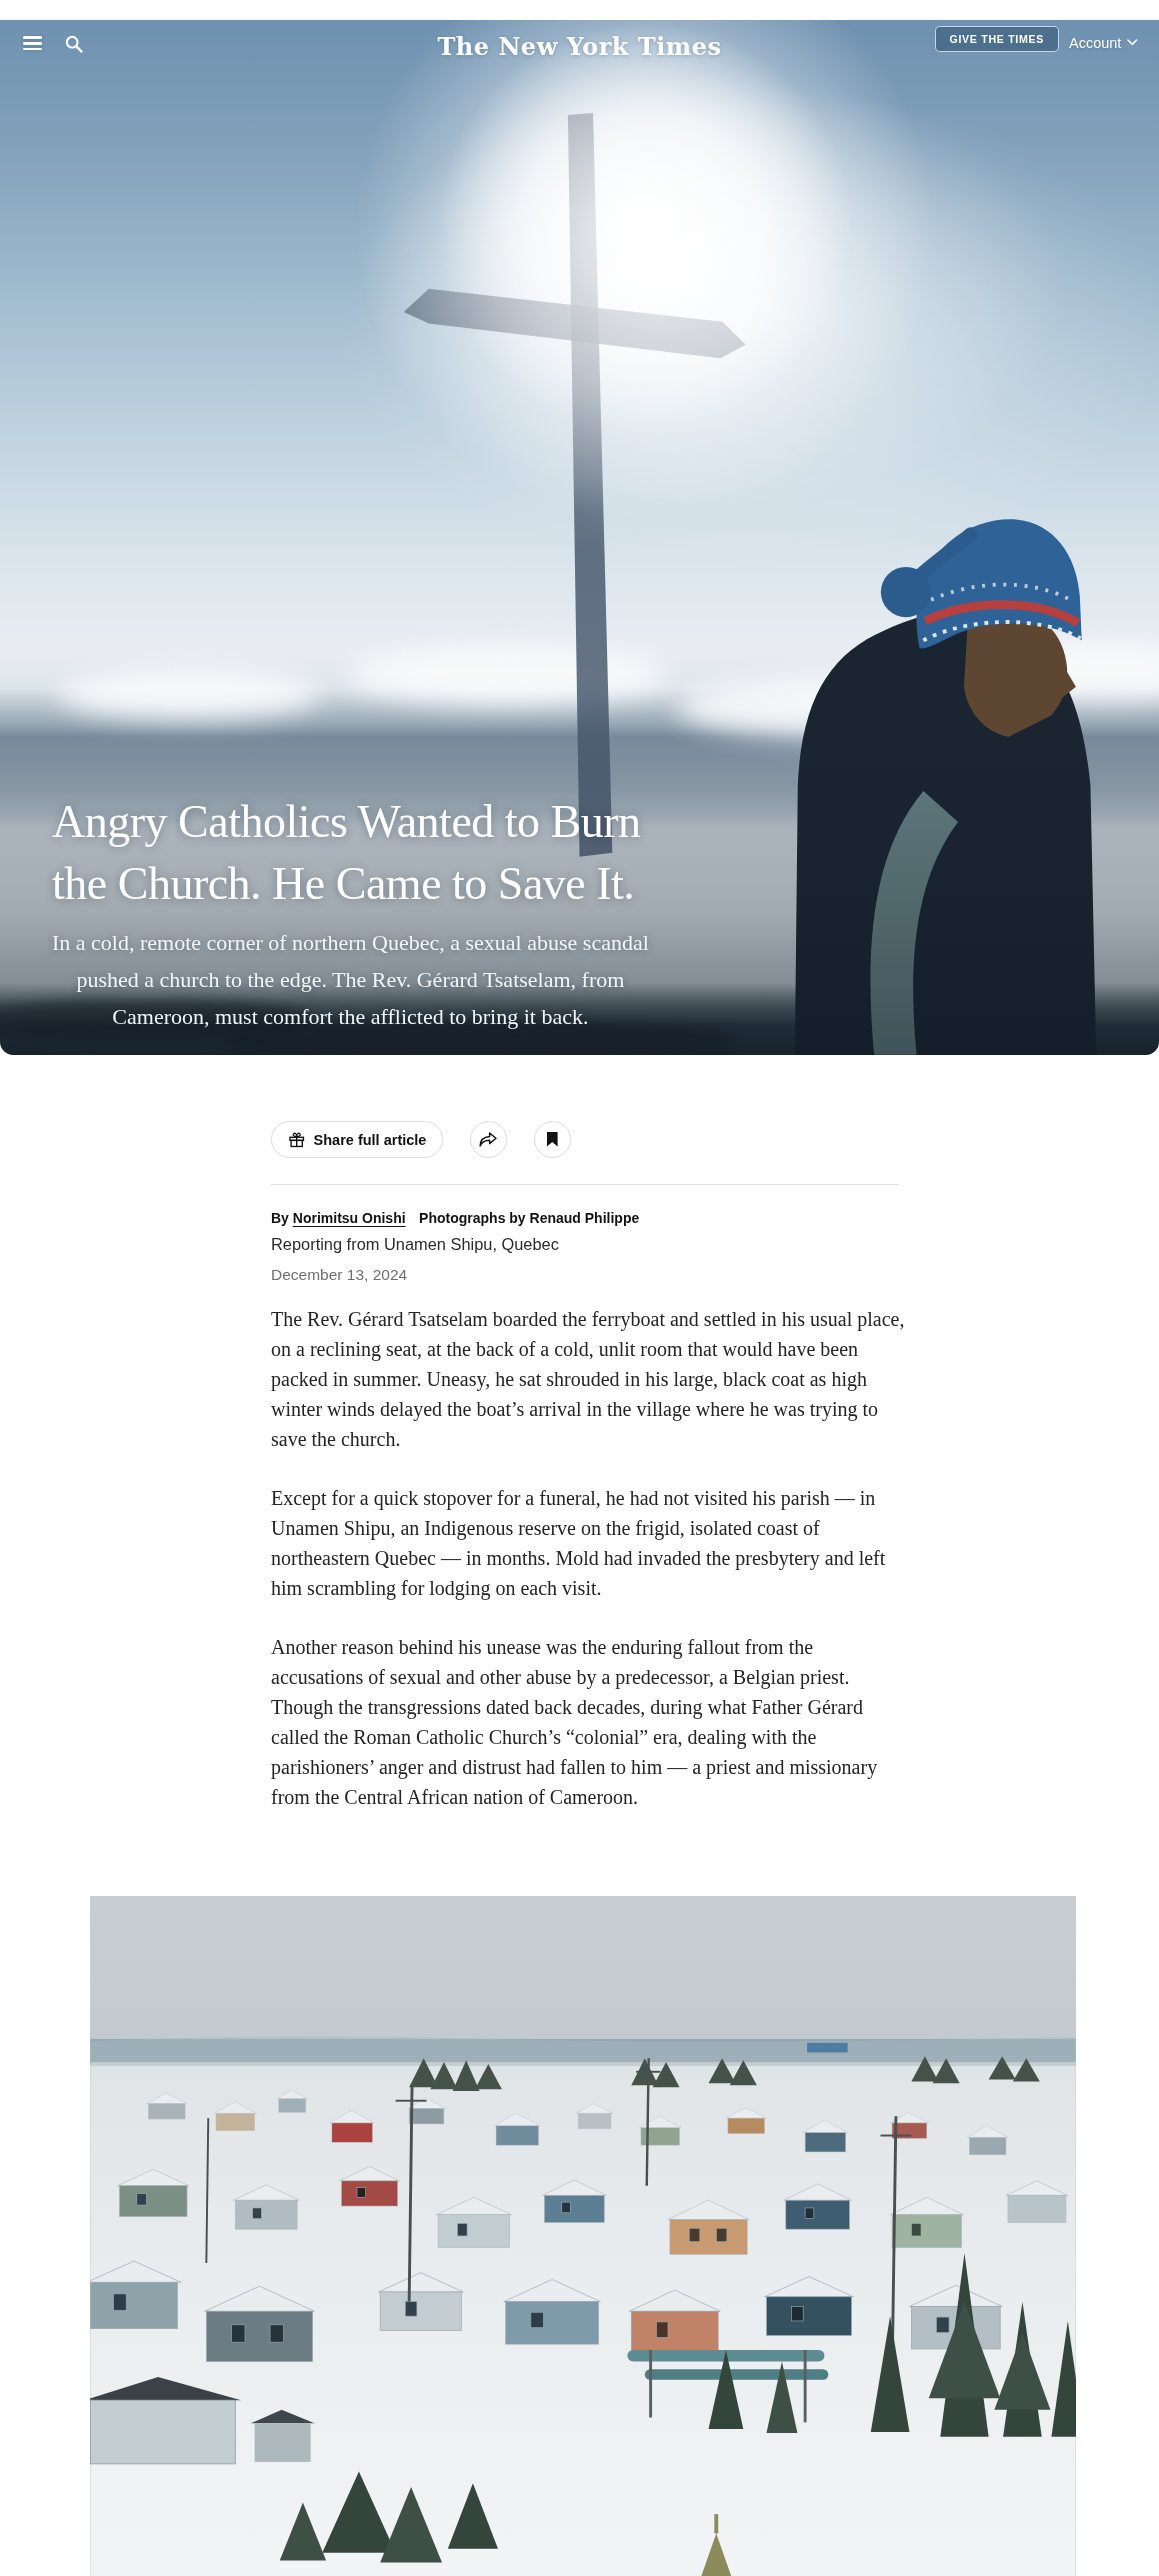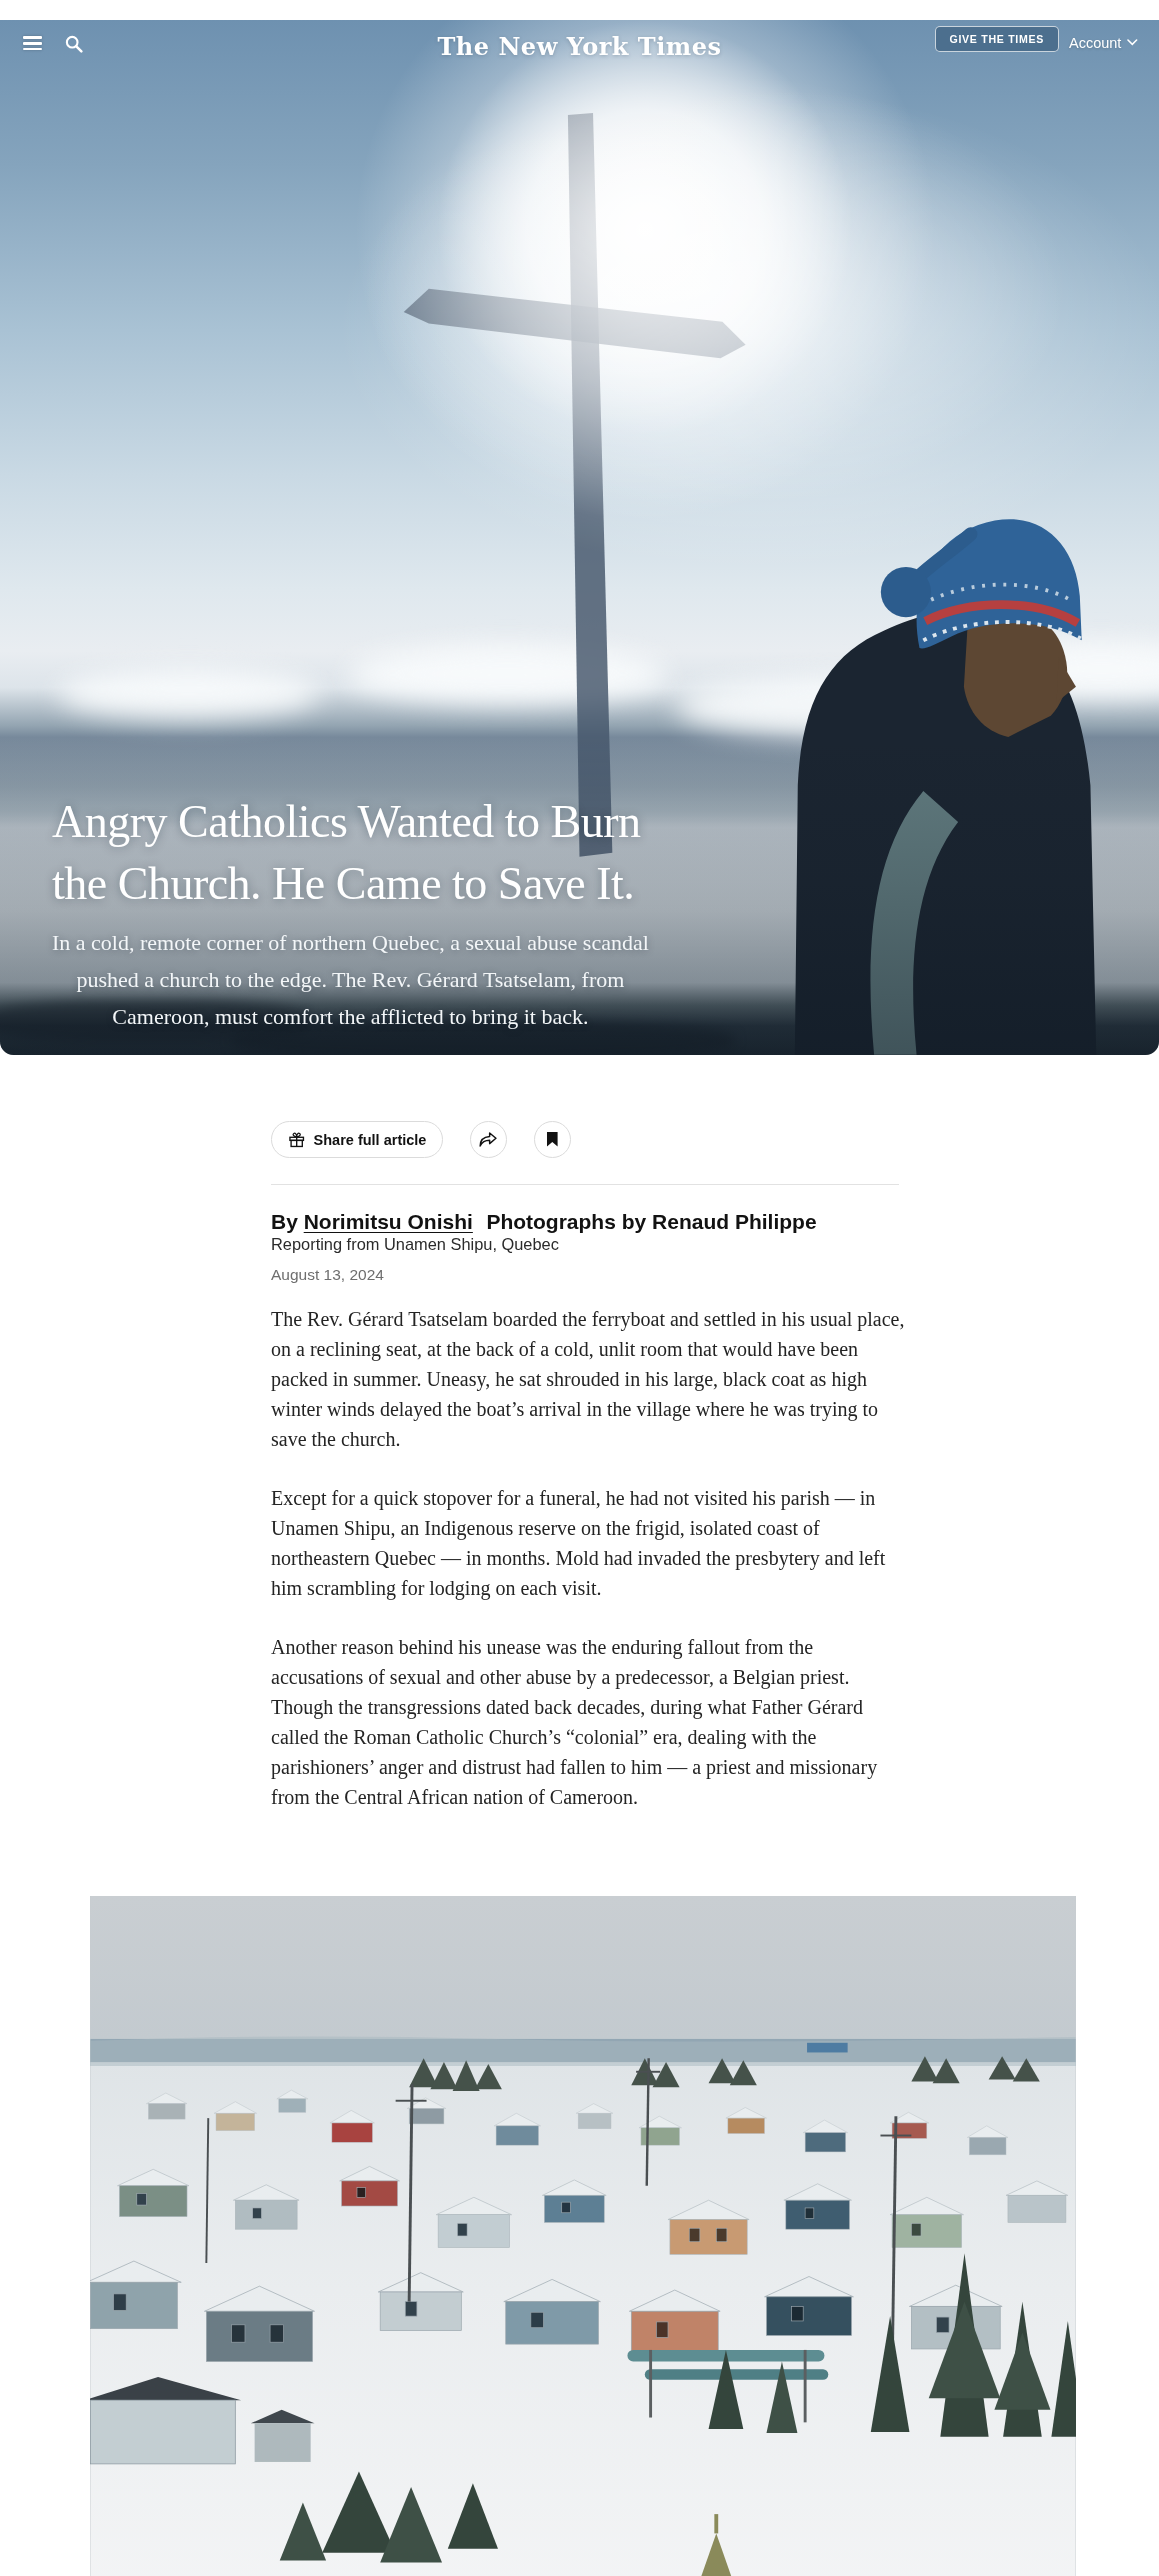--- a/index.html
+++ b/index.html
@@ -63,21 +63,21 @@
   .share-row { position:absolute; left:271px; top:1121px; display:flex; align-items:center; gap:27px; }
   .pill { display:flex; align-items:center; gap:8.7px; height:37px; padding:0 15.5px;
     border:1px solid #dbdbdb; border-radius:18.4px; background:#fff; cursor:pointer;
     font-size:14.5px; font-weight:600; color:#121212; }
   .round { width:37px; height:37px; border:1px solid #dbdbdb; border-radius:50%;
     background:#fff; display:flex; align-items:center; justify-content:center; cursor:pointer; }
 
   .divider { position:absolute; left:271px; top:1184px; width:628px; height:1px; background:#e2e2e2; }
 
   
-  .byline1 { position:absolute; left:271px; top:1210px; font-size:21px; font-weight:700; color:#121212; }
+  .byline1 { position:absolute; left:271px; top:1210px; font-size:14px; font-weight:700; color:#121212; }
   .byline1 .author { text-decoration:underline; text-underline-offset:2.9px; text-decoration-thickness:1px; cursor:pointer; }
   .byline1 .credit { margin-left:13.5px; }
   .byline2 { position:absolute; left:271px; top:1235px; font-size:16.4px; color:#2b2b2b; }
   .pubdate { position:absolute; left:271px; top:1266px; font-size:15.5px; color:#6e6e6e; }
 
   
   .article { position:absolute; left:271px; top:1304px; width:638px; }
   .article p { font-family:"Liberation Serif", serif; font-size:20px; line-height:30px;
     color:#242424; margin-bottom:29px; }
 
@@ -189,21 +189,21 @@
       </svg>
     </div>
   </div>
 
   <div class="divider"></div>
 
   <div class="byline1">
     <span>By </span><span class="author">Norimitsu Onishi</span><span class="credit">Photographs by Renaud Philippe</span>
   </div>
   <div class="byline2">Reporting from Unamen Shipu, Quebec</div>
-  <div class="pubdate">August 13, 2024</div>
+  <div class="pubdate">December 13, 2024</div>
 
   <div class="article">
     <p>The Rev. Gérard Tsatselam boarded the ferryboat and settled in his usual place, on a reclining seat, at the back of a cold, unlit room that would have been packed in summer. Uneasy, he sat shrouded in his large, black coat as high winter winds delayed the boat’s arrival in the village where he was trying to save the church.</p>
     <p>Except for a quick stopover for a funeral, he had not visited his parish — in Unamen Shipu, an Indigenous reserve on the frigid, isolated coast of northeastern Quebec — in months. Mold had invaded the presbytery and left him scrambling for lodging on each visit.</p>
     <p>Another reason behind his unease was the enduring fallout from the accusations of sexual and other abuse by a predecessor, a Belgian priest. Though the transgressions dated back decades, during what Father Gérard called the Roman Catholic Church’s “colonial” era, dealing with the parishioners’ anger and distrust had fallen to him — a priest and missionary from the Central African nation of Cameroon.</p>
   </div>
 
   <div class="village">
     <svg width="986" height="734" viewBox="0 0 1020 760">
       <defs>

